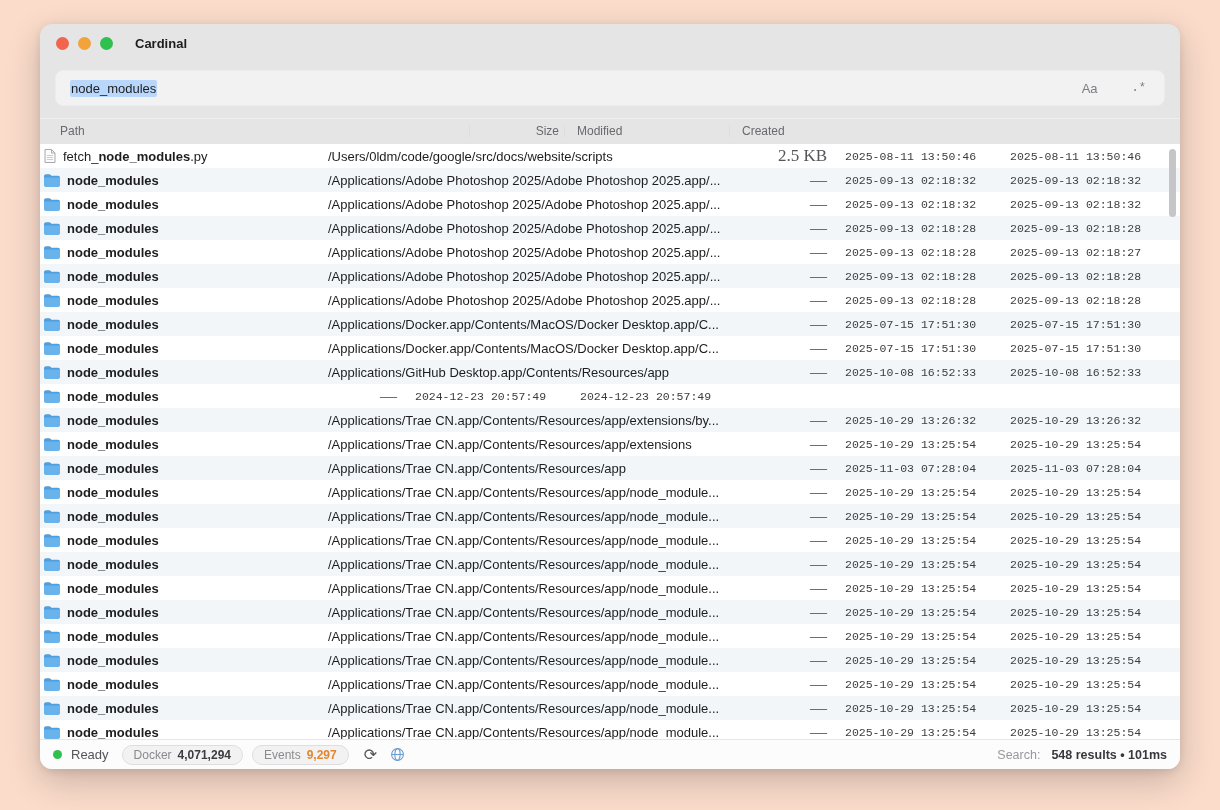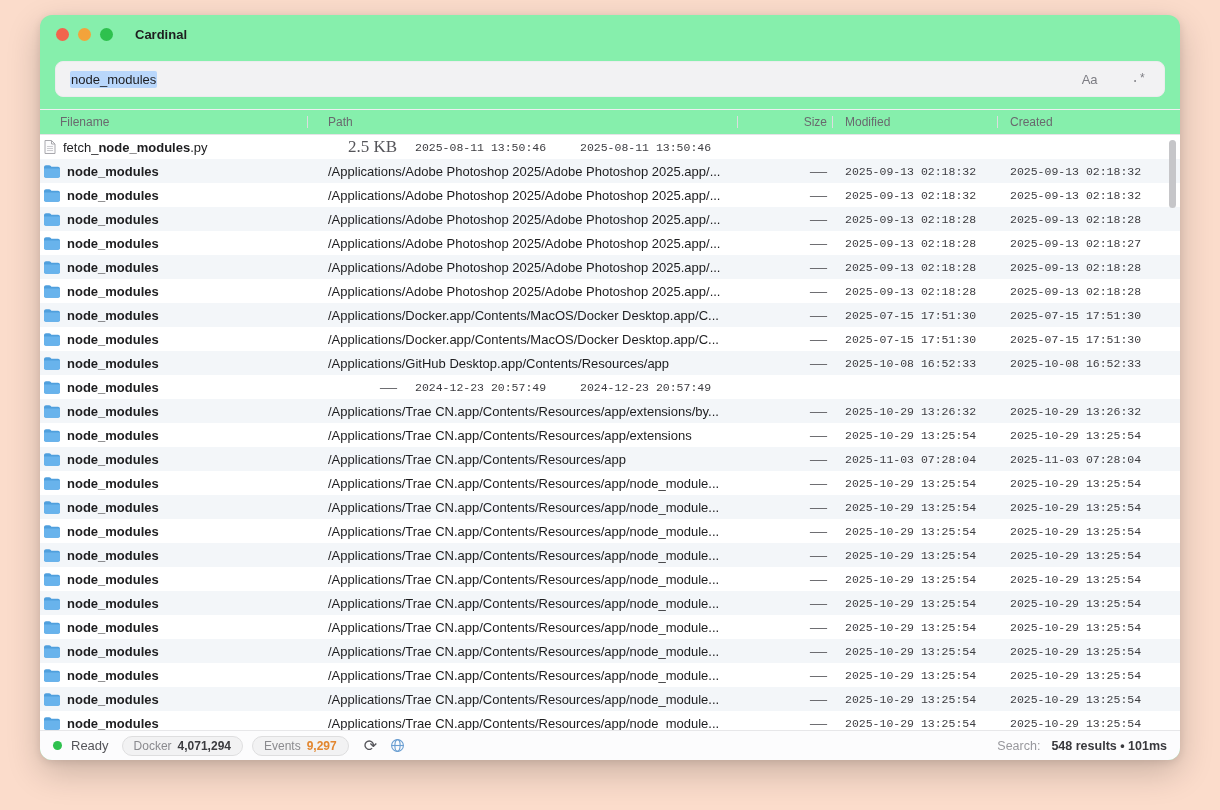--- a/index.html
+++ b/index.html
@@ -5,23 +5,23 @@
 <style>
   * { box-sizing: border-box; margin: 0; padding: 0; }
   html, body { width: 1220px; height: 810px; overflow: hidden; }
   body {
     background: #fbdccb;
     font-family: "Liberation Sans", sans-serif;
     position: relative;
   }
   .window {
     position: absolute;
-    left: 40px; top: 15px;
+    left: 40px; top: 24px;
     width: 1140px; height: 745px;
-    background: #86efac;
+    background: #e5e5e5;
     border-radius: 12px;
     box-shadow: 0 12px 34px rgba(0,0,0,0.20), 0 2px 8px rgba(0,0,0,0.10);
     display: flex;
     flex-direction: column;
     overflow: hidden;
   }
   
   .titlebar {
     height: 38px;
     display: flex;
@@ -194,41 +194,41 @@
     <div class="search-section">
       <div class="search-field">
         <span class="query">node_modules</span>
         <span class="search-spacer"></span>
         <button class="toggle">Aa</button>
         <button class="toggle regex">.*</button>
       </div>
     </div>
 
     <div class="table-header">
-      <div class="th th-filename">Filename</div>
       <div class="th th-path">Path</div>
       <div class="th th-size">Size</div>
       <div class="th th-modified">Modified</div>
       <div class="th th-created">Created</div>
     </div>
 
     <div class="table-body">
       <div class="vscrollbar"></div>
     <div class="row is-file">
     <div class="cell c-filename">
 
       <span class="icon file">
         <svg width="12" height="14" viewBox="0 0 12 14">
           <path d="M1 .5h6.5L11 4v9.5H1z" fill="#fbfbfc" stroke="#a8a8ad" stroke-width="1"></path>
           <path d="M7.5.5V4H11" fill="none" stroke="#a8a8ad" stroke-width="1"></path>
           <path d="M3 6.5h6M3 8.5h6M3 10.5h6" stroke="#c6c6cb" stroke-width="0.9"></path>
         </svg>
       </span>
       <span class="fname"><span class="pre">fetch_</span><span class="match">node_modules</span><span class="post">.py</span></span>
     </div>
+    <div class="cell c-path">/Users/0ldm/code/google/src/docs/website/scripts</div>
     <div class="cell c-size">2.5 KB</div>
     <div class="cell c-modified">2025-08-11 13:50:46</div>
     <div class="cell c-created">2025-08-11 13:50:46</div>
   </div>
         <div class="row alt is-folder">
     <div class="cell c-filename">
       <span class="icon folder">
         <svg width="16" height="13" viewBox="0 0 16 13">
           <path d="M0 2.2C0 1 .9.2 2 .2h3.2c.5 0 1 .2 1.3.6l.9 1h6.6c1.1 0 2 .9 2 2v7c0 1.1-.9 2-2 2H2c-1.1 0-2-.9-2-2z" fill="#4f9fdd"></path>
           <path d="M0 3.6h16v7.2c0 1.1-.9 2-2 2H2c-1.1 0-2-.9-2-2z" fill="#68b3ec"></path>

